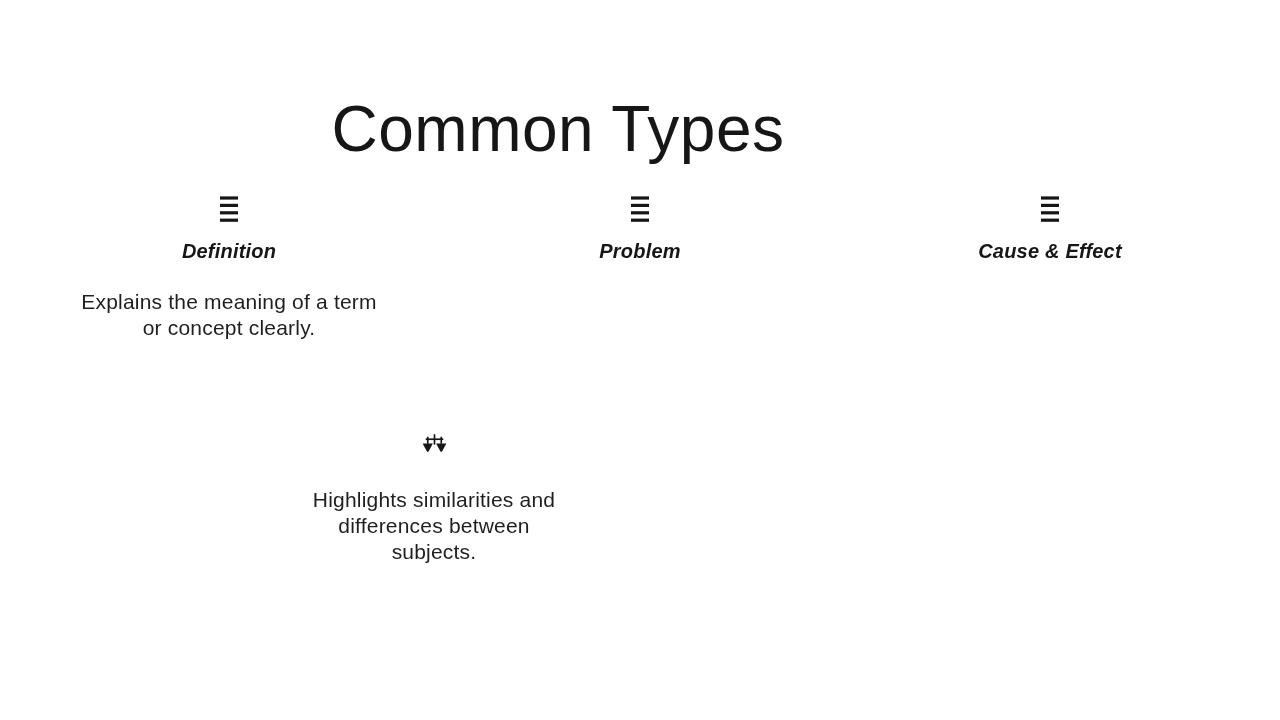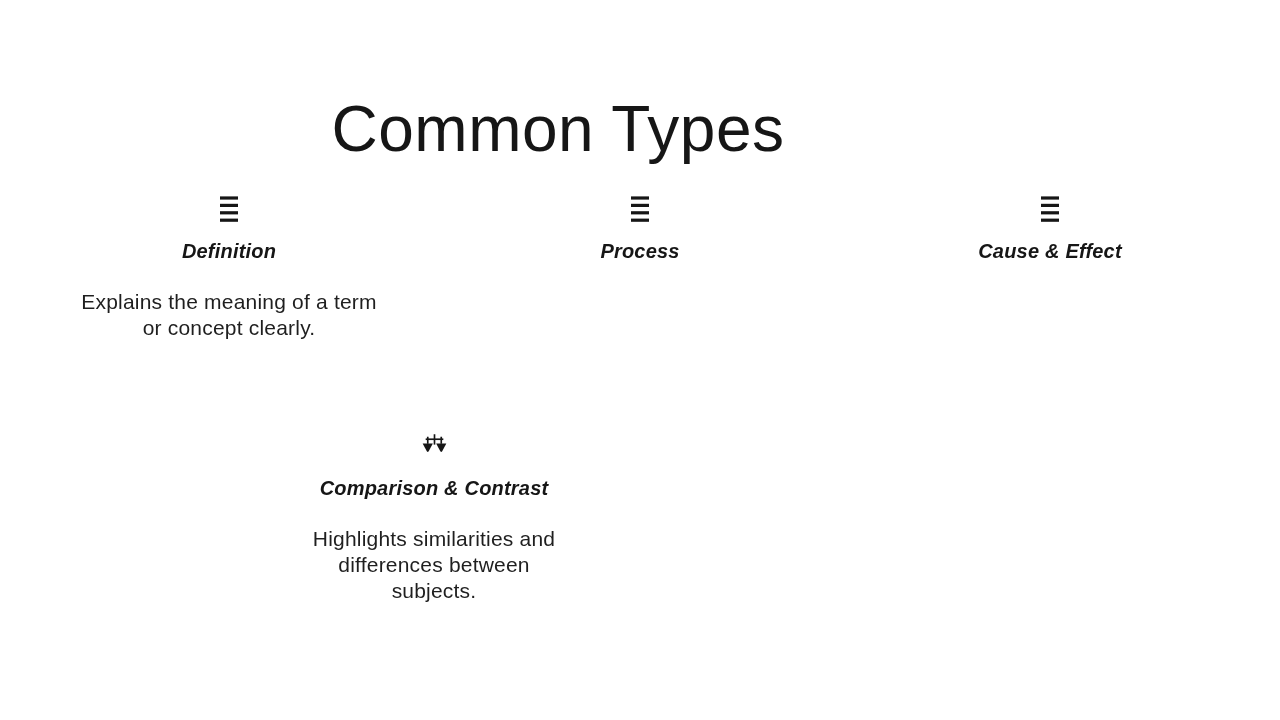--- a/index.html
+++ b/index.html
@@ -94,21 +94,21 @@
 
   <div class="card card-2">
     <div class="icon">
       <svg width="20" height="26" viewBox="0 0 20 26" fill="currentColor">
         <rect x="1" y="0.4" width="18" height="3.2"></rect>
         <rect x="1" y="7.8" width="18" height="3.2"></rect>
         <rect x="1" y="15.2" width="18" height="3.2"></rect>
         <rect x="1" y="22.6" width="18" height="3.2"></rect>
       </svg>
     </div>
-    <div class="card-title">Process</div>
+    <div class="card-title">Problem</div>
   </div>
 
   <div class="card card-3">
     <div class="icon">
       <svg width="20" height="26" viewBox="0 0 20 26" fill="currentColor">
         <rect x="1" y="0.4" width="18" height="3.2"></rect>
         <rect x="1" y="7.8" width="18" height="3.2"></rect>
         <rect x="1" y="15.2" width="18" height="3.2"></rect>
         <rect x="1" y="22.6" width="18" height="3.2"></rect>
       </svg>
@@ -126,20 +126,19 @@
 
         <rect x="5.7" y="3.6" width="1.6" height="6.8"></rect>
 
         <rect x="18.7" y="3.6" width="1.6" height="6.8"></rect>
 
         <path d="M1.6 10.2 H11.4 L7.4 17.6 Q6.5 18.9 5.6 17.6 Z"></path>
 
         <path d="M14.6 10.2 H24.4 L20.4 17.6 Q19.5 18.9 18.6 17.6 Z"></path>
       </svg>
     </div>
-    <div class="card-title">Comparison &amp; Contrast</div>
     <div class="card-desc">Highlights similarities and
 differences between
 subjects.</div>
   </div>
 
 
 </div>
 
 </body></html>

